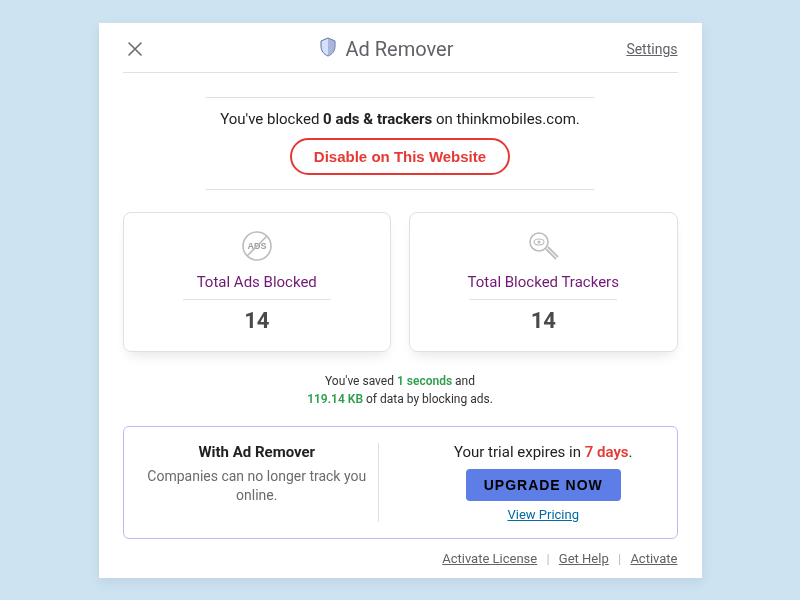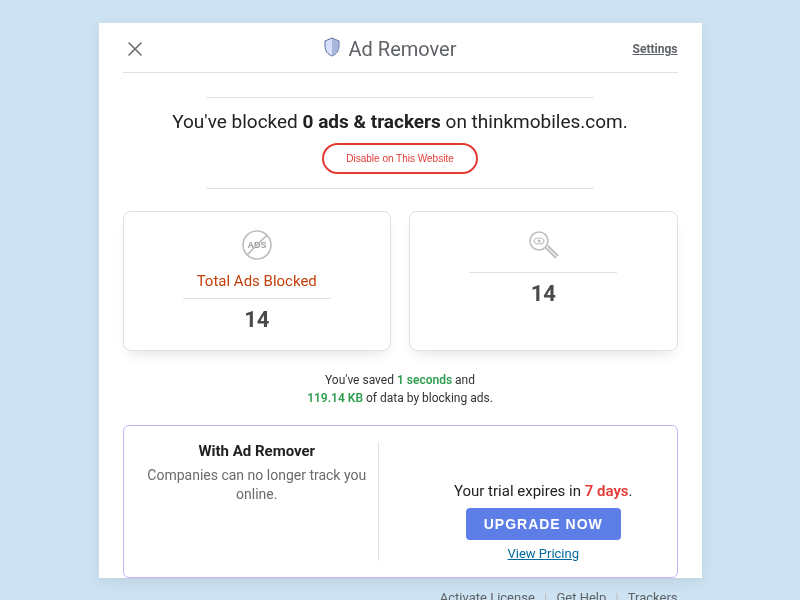--- a/index.html
+++ b/index.html
@@ -36,50 +36,49 @@
   }
   .title {
     display: flex;
     align-items: center;
     gap: 8px;
     color: #5f6368;
     font-size: 20px;
   }
   .settings-link {
     color: #5f6368;
-    font-size: 12px;
+    font-size: 14px;
     text-decoration: underline;
     cursor: pointer;
-    font-weight: bold;
   }
   .summary-block {
     margin-top: 24px;
     text-align: center;
   }
   .hr-short {
     width: 70%;
     height: 1px;
     background: #e0e0e0;
     margin: 0 auto;
   }
   .summary-text {
-    font-size: 19px;
+    font-size: 15px;
     color: #222;
     margin: 12px 0 10px 0;
   }
   .summary-text .bold { font-weight: 700; }
   .disable-btn {
     display: inline-block;
     border: 2px solid #e53935;
     color: #e53935;
     background: #fff;
     border-radius: 22px;
     padding: 8px 22px;
-    font-size: 10px;
-    font-weight: 400;
+    font-size: 15px;
+    font-weight: 700;
     cursor: pointer;
     margin-bottom: 14px;
   }
   .stats-row {
     display: flex;
     gap: 18px;
     margin-top: 22px;
   }
   .stat-card {
     flex: 1;
@@ -92,21 +91,21 @@
   .stat-icon {
     display: flex;
     align-items: center;
     justify-content: center;
     height: 38px;
     margin-bottom: 8px;
     color: #9e9e9e;
   }
   .stat-label {
     font-size: 15px;
-    color: #c2410c;
+    color: #701a75;
   }
   .stat-div {
     width: 60%;
     height: 1px;
     background: #e0e0e0;
     margin: 8px auto 8px auto;
   }
   .stat-value {
     font-size: 22px;
     font-weight: 700;
@@ -142,31 +141,30 @@
   }
   .trial-left .t-sub {
     font-size: 14px;
     color: #6b6b6b;
     line-height: 1.4;
   }
   .trial-right {
     flex: 1;
     text-align: center;
     padding: 0 10px;
-    margin-top: 40px;
   }
   .trial-right .expire {
     font-size: 15px;
     color: #222;
     margin-bottom: 8px;
   }
   .trial-right .expire .red { color: #e53935; font-weight: 600; }
   .upgrade-btn {
     background: #5c7ee6;
-    color: #ffffff;
+    color: #000000;
     border: none;
     border-radius: 4px;
     padding: 8px 18px;
     font-size: 14px;
     font-weight: 600;
     letter-spacing: 1px;
     cursor: pointer;
   }
   .view-pricing {
     display: block;
@@ -237,20 +235,21 @@
     <div class="stat-card">
       <div class="stat-icon">
         <svg width="40" height="36" viewBox="0 0 40 36">
             <circle cx="16" cy="14" r="9" fill="none" stroke="#bdbdbd" stroke-width="1.6"></circle>
             <ellipse cx="16" cy="14" rx="5" ry="3" fill="none" stroke="#bdbdbd" stroke-width="1.2"></ellipse>
             <circle cx="16" cy="14" r="1.5" fill="#bdbdbd"></circle>
             <line x1="23" y1="21" x2="33" y2="31" stroke="#bdbdbd" stroke-width="1.8"></line>
             <line x1="25" y1="19" x2="35" y2="29" stroke="#bdbdbd" stroke-width="1.8"></line>
           </svg>
       </div>
+      <div class="stat-label">Total Blocked Trackers</div>
       <div class="stat-div"></div>
       <div class="stat-value">14</div>
     </div>
   </div>
 
   <div class="savings">
     <span>You've saved </span><span class="green">1 seconds</span><span> and</span><br>
     <span class="green">119.14 KB</span><span> of data by blocking ads.</span>
   </div>
 
@@ -266,16 +265,16 @@
       <button class="upgrade-btn">UPGRADE NOW</button>
       <a class="view-pricing">View Pricing</a>
     </div>
   </div>
 
   <div class="footer-links">
     <a>Activate License</a>
     <span class="sep">|</span>
     <a>Get Help</a>
     <span class="sep">|</span>
-    <a>Trackers</a>
+    <a>Activate</a>
   </div>
 
 </div>
 
 </body></html>

